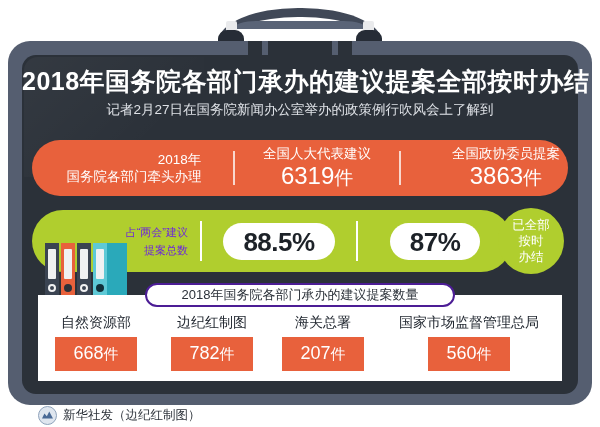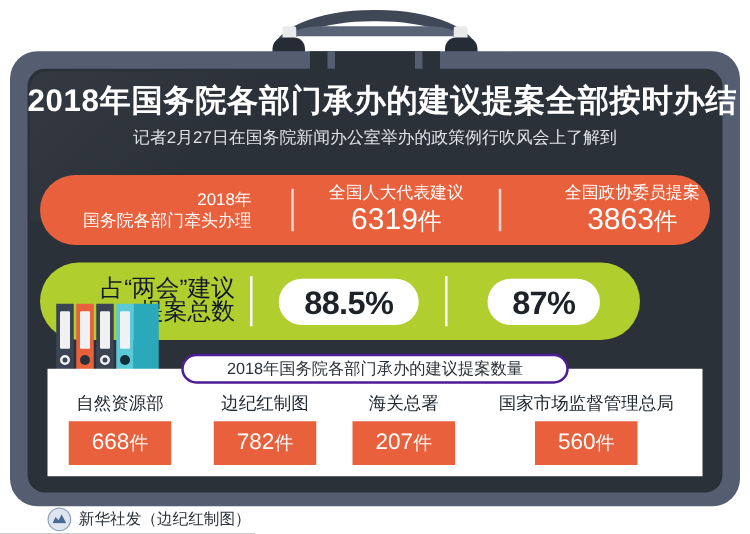--- a/index.html
+++ b/index.html
@@ -96,21 +96,21 @@
   .ob-num .unit{font-size:19px;}
 
   
   .green-bar{
     position:absolute;left:32px;top:210px;width:480px;height:62px;
     background:#b0ce2e;border-radius:31px;
     display:flex;align-items:center;
   }
   .gb-lab{
     width:168px;padding-right:12px;box-sizing:border-box;text-align:right;
-    color:#0f172a;font-size:19px;line-height:18px;white-space:nowrap;
+    color:#6d28d9;font-size:11px;line-height:18px;white-space:nowrap;
   }
   .gb-divider{width:2px;height:40px;background:#ffffff;flex:0 0 auto;}
   .gb-pillwrap{flex:1;display:flex;align-items:center;justify-content:center;}
   .gb-pill{
     background:#ffffff;color:#1d2228;
     border-radius:22px;padding:3px 20px 2px;
     font-size:26px;line-height:32px;font-weight:bold;white-space:nowrap;
     letter-spacing:-.5px;
   }
   .green-badge{
@@ -247,20 +247,27 @@
     <div class="gb-divider"></div>
     <div class="gb-pillwrap">
       <div class="gb-pill">88.5%</div>
     </div>
     <div class="gb-divider"></div>
     <div class="gb-pillwrap">
       <div class="gb-pill">87%</div>
     </div>
   </div>
 
+  <div class="green-badge">
+    <div>
+      <div>已全部</div>
+      <div>按时</div>
+      <div>办结</div>
+    </div>
+  </div>
 
   <div class="binders">
     <div class="binder b1">
       <div class="spine-label"></div>
       <div class="ring"></div>
     </div>
     <div class="binder b2">
       <div class="spine-label"></div>
       <div class="ring"></div>
     </div>

